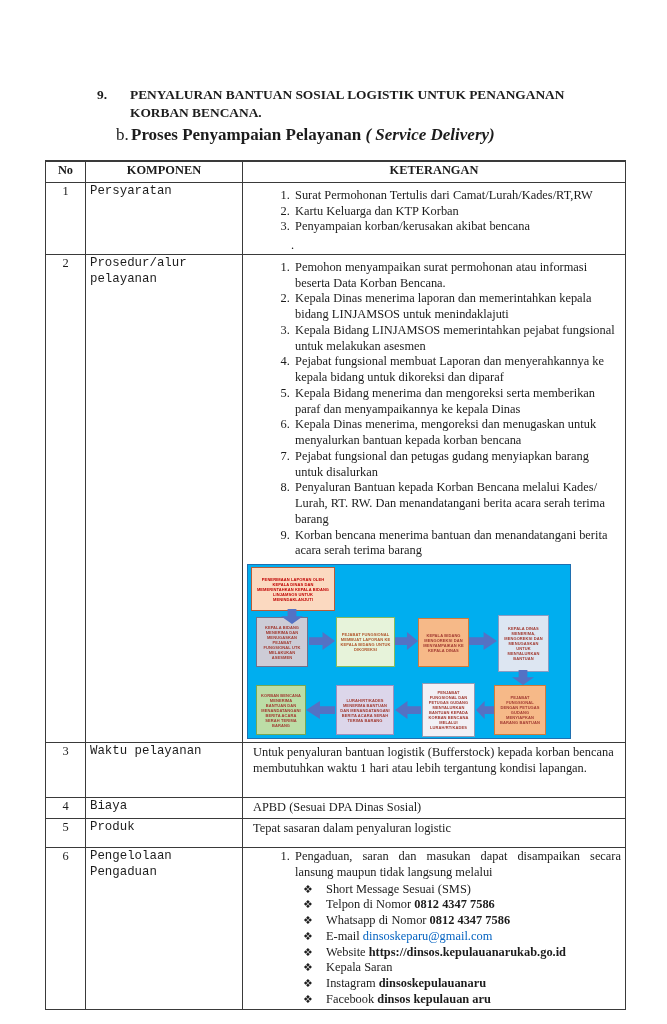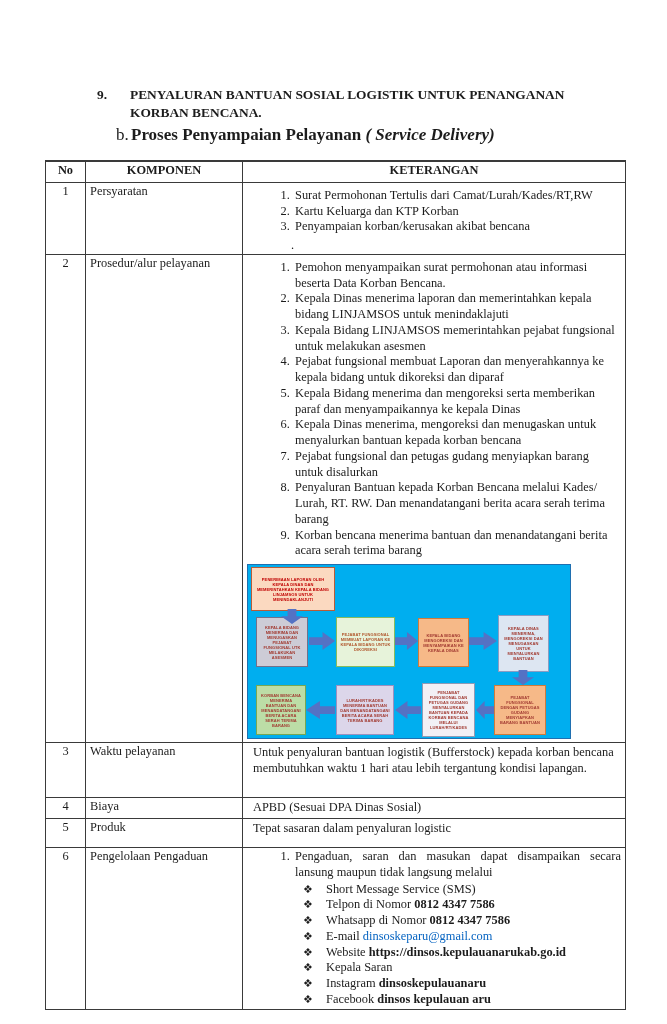--- a/index.html
+++ b/index.html
@@ -20,21 +20,21 @@
   .sub-italic{font-weight:700;font-style:italic;}
 
   
   table.svc{border-collapse:collapse;table-layout:fixed;width:580px;margin:14px 0 0 45px;}
   table.svc th,table.svc td{border:1px solid #3a3a3a;vertical-align:top;padding:1px 4px;}
   table.svc thead th{font-weight:700;text-align:center;height:18px;padding:1px 2px;border-top:2px solid #3a3a3a;}
   col.c-no{width:40px;}
   col.c-komp{width:157px;}
   col.c-ket{width:383px;}
   td.no{text-align:center;}
-  td.komp{padding-left:10px;}
+  td.komp{padding-left:10px;font-family:Liberation Mono, monospace;}
   td.ket{padding:1px 8px 1px 2px;}
 
   ol.num{margin:4px;padding-left:42px;}
   ol.num li{padding-left:2px;margin:0;}
   .dot-line{margin-left:44px;line-height:1.1;}
 
   .cell-text{padding:1px 4px 1px 6px;}
 
   
   ol.intro{margin:0;padding-left:46px;}
@@ -184,21 +184,21 @@
       </tr>
 
       <tr>
         <td class="no" style="height:155px">6</td>
         <td class="komp">Pengelolaan Pengaduan</td>
         <td class="ket">
           <ol class="intro">
             <li>Pengaduan, saran dan masukan dapat disampaikan secara lansung maupun tidak langsung melalui</li>
           </ol>
           <ul class="bullets">
-            <li><span class="glyph">❖</span><span>Short Message Service (SMS)</span><b></b></li>
+            <li><span class="glyph">❖</span><span>Short Message Sesuai (SMS)</span><b></b></li>
             <li><span class="glyph">❖</span><span>Telpon di Nomor </span><b>0812 4347 7586</b></li>
             <li><span class="glyph">❖</span><span>Whatsapp di Nomor </span><b>0812 4347 7586</b></li>
             <li><span class="glyph">❖</span><span>E-mail </span><span class="blink">dinsoskeparu@gmail.com</span></li>
             <li><span class="glyph">❖</span><span>Website </span><b>https://dinsos.kepulauanarukab.go.id</b></li>
             <li><span class="glyph">❖</span><span>Kepala Saran</span><b></b></li>
             <li><span class="glyph">❖</span><span>Instagram </span><b>dinsoskepulauanaru</b></li>
             <li><span class="glyph">❖</span><span>Facebook </span><b>dinsos kepulauan aru</b></li>
           </ul>
         </td>
       </tr>

